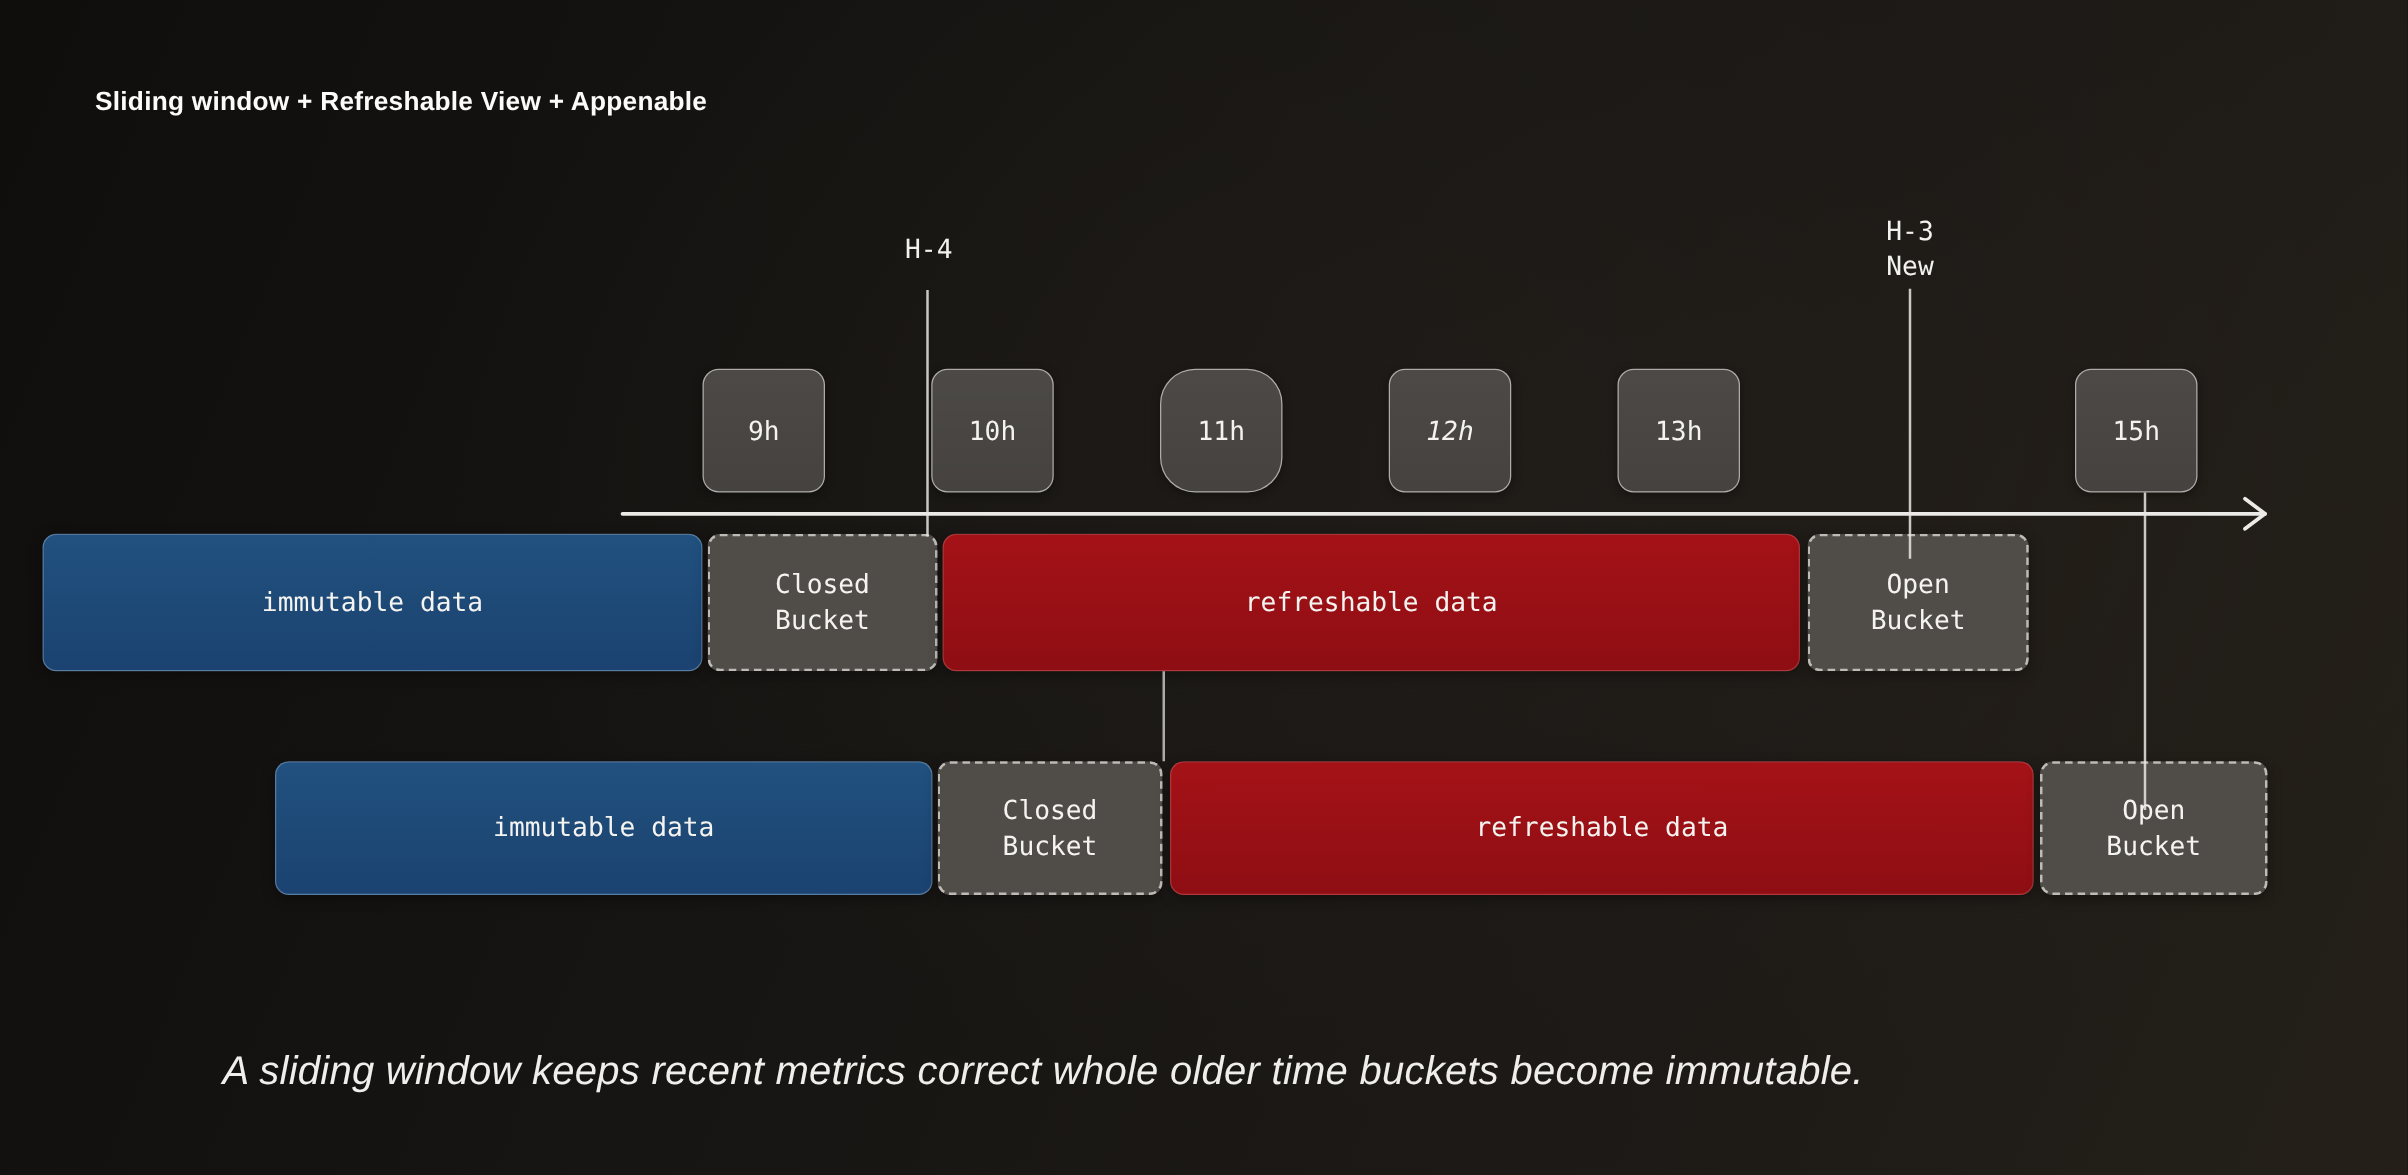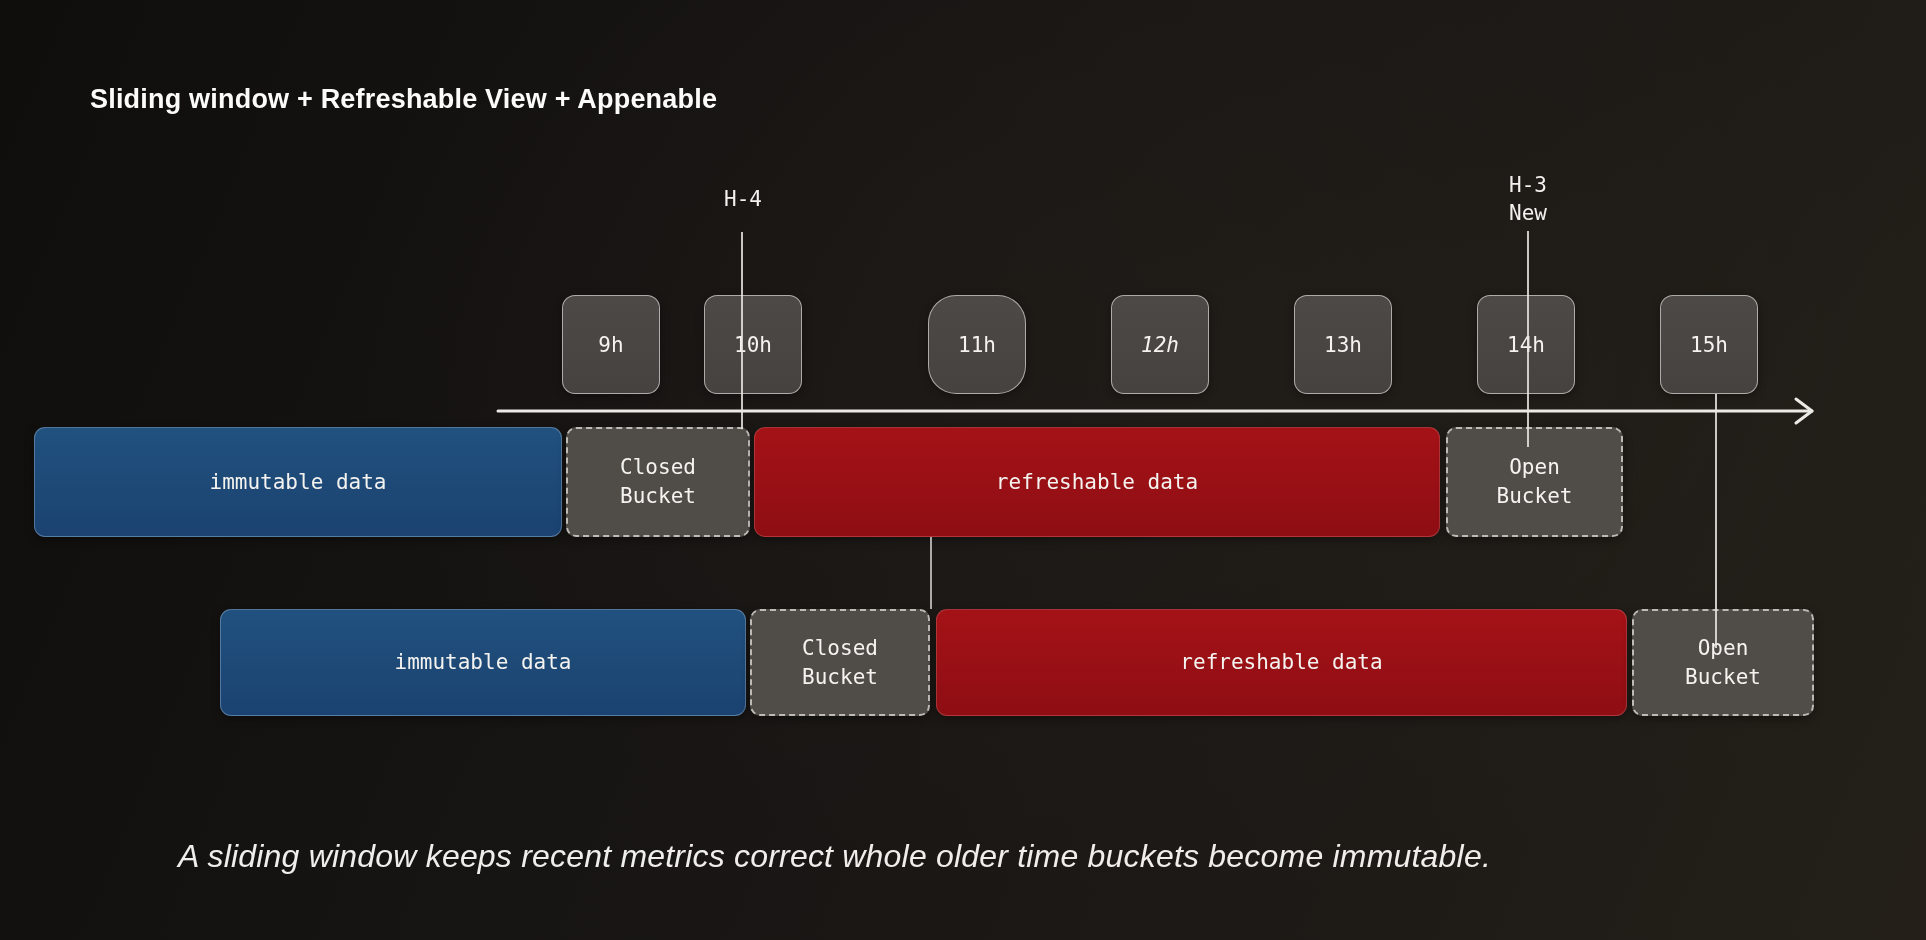--- a/index.html
+++ b/index.html
@@ -8,22 +8,22 @@
     font-family:"Liberation Sans",sans-serif;
     background:#141210;
   }
   .stage{
     position:relative;width:1926px;height:940px;
     background:
       radial-gradient(1400px 900px at 62% 38%, rgba(58,50,38,0.18) 0%, rgba(0,0,0,0) 60%),
       linear-gradient(112deg,#100e0d 0%,#171513 38%,#1c1916 68%,#242019 100%);
   }
   .title{
-    position:absolute;left:76px;top:70px;margin:14px;
-    font-size:27px;font-weight:bold;color:#fbfbfa;letter-spacing:0.2px;
+    position:absolute;left:76px;top:70px;margin:0;
+    font-size:21px;font-weight:bold;color:#fbfbfa;letter-spacing:0.2px;
   }
   .marker-label{
     position:absolute;transform:translateX(-50%);
     font-family:"DejaVu Sans Mono","Liberation Mono",monospace;
     font-size:21px;color:#f2f1ee;text-align:center;line-height:28px;
   }
   .vline{position:absolute;width:2px;background:rgba(232,230,226,0.85);z-index:6;}
   .bucket{
     position:absolute;top:295px;width:98px;height:99px;box-sizing:border-box;
     background:linear-gradient(180deg,#4c4946,#454240);
@@ -73,25 +73,24 @@
   <div class="marker-label" style="left:743px;top:185px;">H-4</div>
   <div class="vline" style="left:741px;top:232px;height:197px;"></div>
 
   <div class="marker-label" style="left:1528px;top:171px;">
     <div>H-3</div>
     <div>New</div>
   </div>
   <div class="vline" style="left:1527px;top:231px;height:216px;"></div>
 
   <div class="bucket" style="left:562px;">9h</div>
-  <div class="bucket" style="left:704px;">10h</div>
+  <div class="bucket" style="left:745px;">10h</div>
   <div class="bucket" style="left:928px;border-radius:28px;">11h</div>
   <div class="bucket" style="left:1111px;font-style:italic;">12h</div>
   <div class="bucket" style="left:1294px;">13h</div>
-  <div class="bucket" style="left:1477px;">14h</div>
   <div class="bucket" style="left:1660px;">15h</div>
 
   <svg class="arrow" width="1336" height="30" viewBox="0 0 1336 30">
     <line x1="8" y1="15" x2="1322" y2="15" stroke="#eceae6" stroke-width="3" stroke-linecap="round"></line>
     <polyline points="1306,3 1322,15 1306,27" fill="none" stroke="#eceae6" stroke-width="3" stroke-linecap="round" stroke-linejoin="round"></polyline>
   </svg>
 
   <div class="seg row1 blue" style="left:34px;width:528px;">
     <div>immutable data</div>
   </div>

